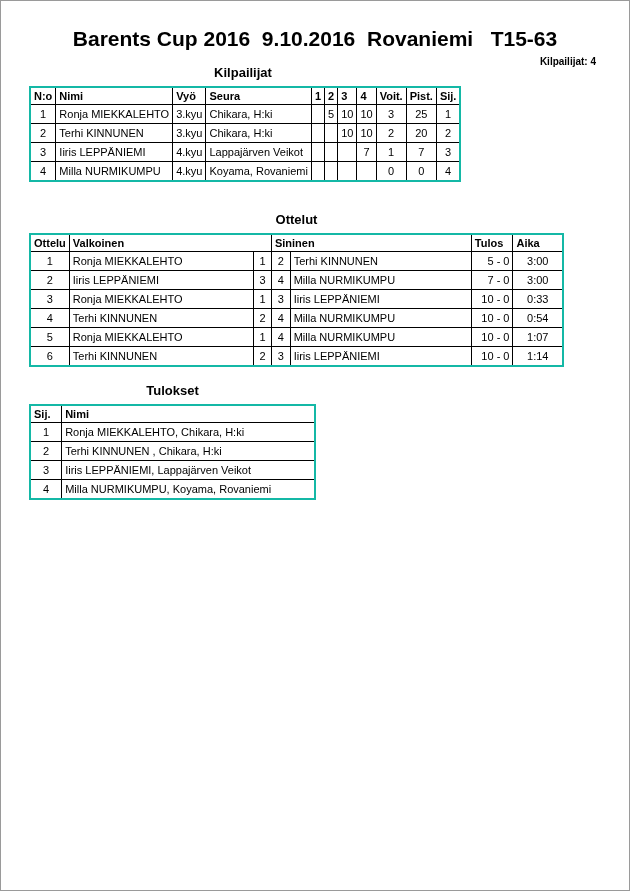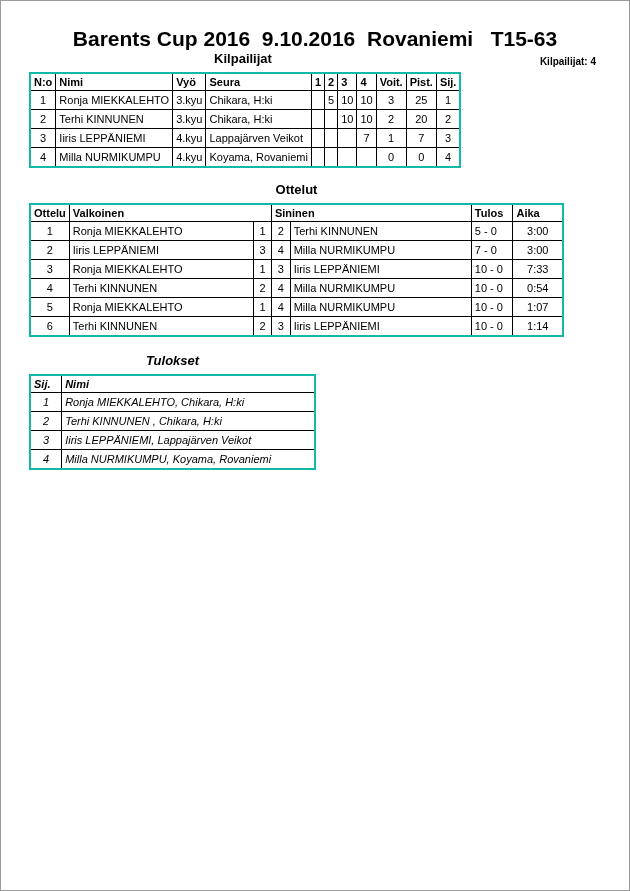--- a/index.html
+++ b/index.html
@@ -22,23 +22,23 @@
     white-space: pre;
   }
   .count {
     position: absolute;
     top: 55px;
     right: 33px;
     font-size: 10px;
     font-weight: bold;
   }
   .sec { margin-left: 28px; }
-  .sec1 { width: 428px; margin-top: 0; }
-  .sec2 { width: 535px; margin-top: 14px; }
-  .sec3 { width: 287px; margin-top: 16px; font-style: italic; }
+  .sec1 { width: 428px; margin-top: 14px; }
+  .sec2 { width: 535px; margin-top: 30px; }
+  .sec3 { width: 287px; margin-top: 16px; }
   .sec h2 {
     margin: 0 0 6px 0;
     text-align: center;
     font-size: 13px;
     font-weight: bold;
   }
   table {
     border-collapse: collapse;
     table-layout: fixed;
     border: 2px solid #14b8a6;
@@ -50,21 +50,21 @@
     line-height: 1.1;
     padding: 0 3px;
     height: 18px;
     overflow: hidden;
     white-space: nowrap;
     vertical-align: middle;
   }
   th { font-weight: bold; height: 16px; text-align: left; }
   .al { text-align: left; }
   .ac { text-align: center; }
-  .ar { }
+  .ar { text-align: right; }
 </style>
 </head>
 <body>
 
 <div class="page">
 
   <h1 class="title">Barents Cup 2016  9.10.2016  Rovaniemi   T15-63</h1>
   <div class="count">Kilpailijat: 4</div>
 
   <div class="sec sec1">
@@ -195,21 +195,21 @@
           <td class="ar">7 - 0</td>
           <td class="ac">3:00</td>
         </tr>
         <tr>
           <td class="ac">3</td>
           <td class="al">Ronja MIEKKALEHTO</td>
           <td class="ac">1</td>
           <td class="ac">3</td>
           <td class="al">Iiris LEPPÄNIEMI</td>
           <td class="ar">10 - 0</td>
-          <td class="ac">7:33</td>
+          <td class="ac">0:33</td>
         </tr>
         <tr>
           <td class="ac">4</td>
           <td class="al">Terhi KINNUNEN</td>
           <td class="ac">2</td>
           <td class="ac">4</td>
           <td class="al">Milla NURMIKUMPU</td>
           <td class="ar">10 - 0</td>
           <td class="ac">0:54</td>
         </tr>

